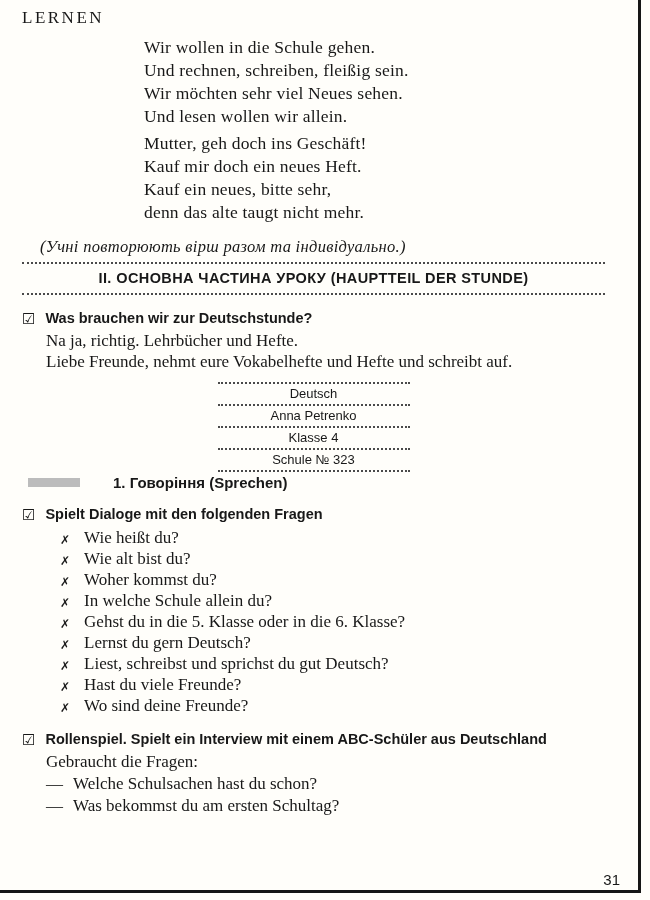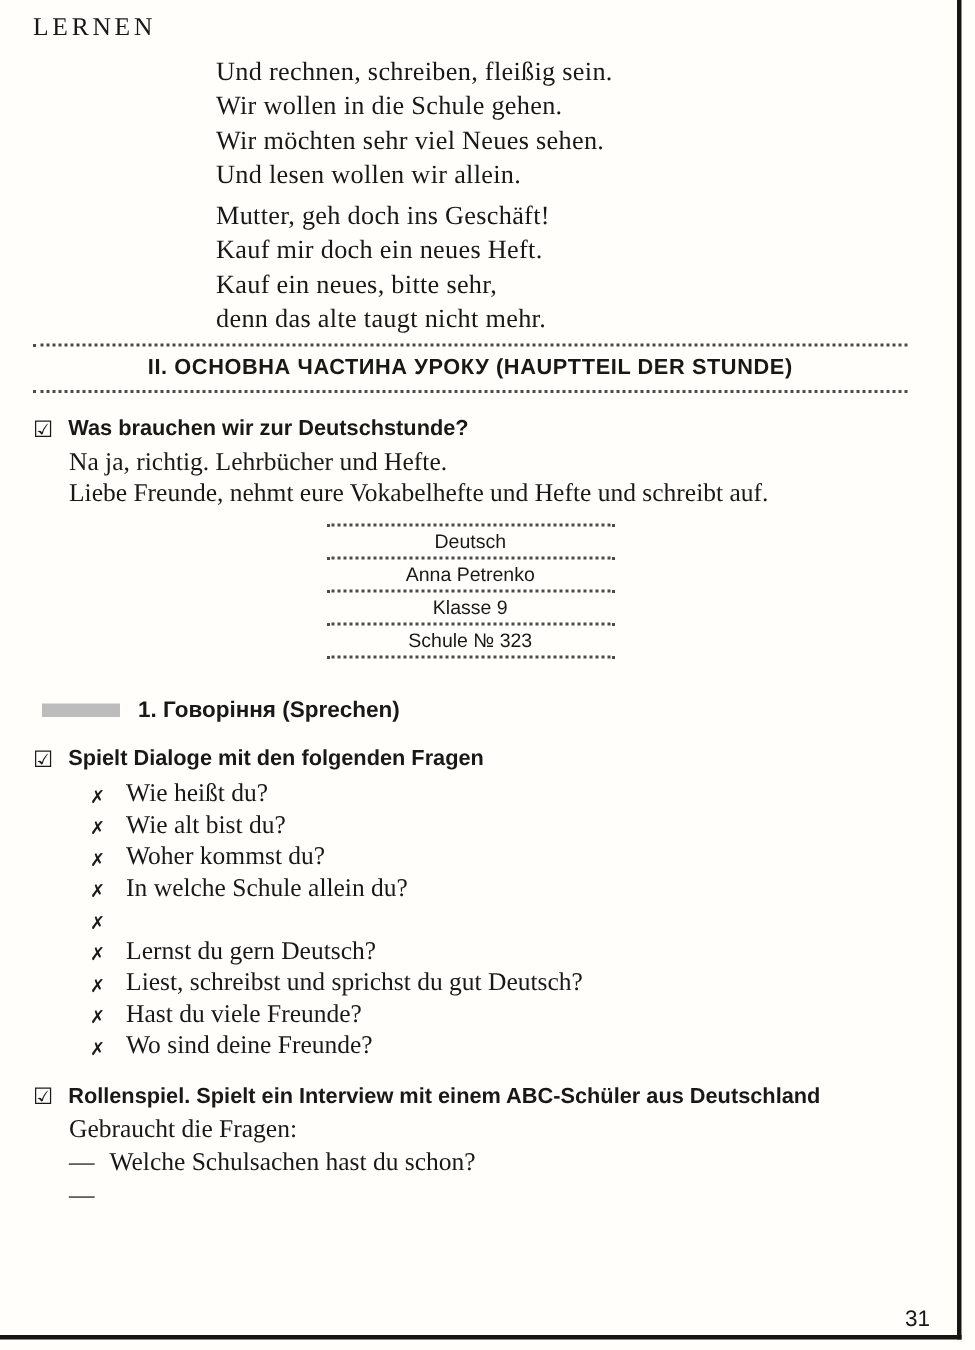--- a/index.html
+++ b/index.html
@@ -92,21 +92,22 @@
   .form-entry {
     border-bottom: 2px dotted #4a4a4a;
     text-align: center;
     font-family: "Liberation Sans", "DejaVu Sans", sans-serif;
     font-size: 13px;
     padding: 2px 0 3px 0;
   }
   .subsection {
     display: flex;
     align-items: center;
-    margin-top: 26px;
+    margin-top: 2px;
+    gap: 21px;
   }
   .gray-bar {
     width: 52px;
     height: 9px;
     background: #bcbcbc;
     margin-left: 6px;
     flex: 0 0 auto;
   }
   .sub-title {
     font-family: "Liberation Sans", "DejaVu Sans", sans-serif;
@@ -149,51 +150,52 @@
 
 <div class="sheet">
   <div class="page-frame"></div>
 
   <div class="content">
 
     <div class="page-title">LERNEN</div>
 
     <div class="poem">
       <div class="stanza">
+        <div>Wir wollen in die Schule gehen.</div>
         <div>Und rechnen, schreiben, fleißig sein.</div>
-        <div>Wir wollen in die Schule gehen.</div>
         <div>Wir möchten sehr viel Neues sehen.</div>
         <div>Und lesen wollen wir allein.</div>
       </div>
       <div class="stanza">
         <div>Mutter, geh doch ins Geschäft!</div>
         <div>Kauf mir doch ein neues Heft.</div>
         <div>Kauf ein neues, bitte sehr,</div>
         <div>denn das alte taugt nicht mehr.</div>
       </div>
     </div>
 
+    <div class="teacher-note">(Учні повторюють вірш разом та індивідуально.)</div>
 
     <div class="section-header">II.  ОСНОВНА ЧАСТИНА УРОКУ (HAUPTTEIL DER STUNDE)</div>
 
     <div class="task">
       <div class="task-head">
         <span class="cb">☑</span>
         <span>Was brauchen wir zur Deutschstunde?</span>
       </div>
       <div class="task-body">
         <div>Na ja, richtig. Lehrbücher und Hefte.</div>
         <div>Liebe Freunde, nehmt eure Vokabelhefte und Hefte und schreibt auf.</div>
       </div>
     </div>
 
     <div class="form-box">
       <div class="form-entry">Deutsch</div>
       <div class="form-entry">Anna Petrenko</div>
-      <div class="form-entry">Klasse 9</div>
+      <div class="form-entry">Klasse 4</div>
       <div class="form-entry">Schule № 323</div>
     </div>
 
     <div class="subsection">
       <span class="gray-bar"></span>
       <span class="sub-title">1. Говоріння (Sprechen)</span>
     </div>
 
     <div class="task">
       <div class="task-head">
@@ -212,20 +214,21 @@
         <div class="q-row">
           <span class="x-bullet">✗</span>
           <span>Woher kommst du?</span>
         </div>
         <div class="q-row">
           <span class="x-bullet">✗</span>
           <span>In welche Schule allein du?</span>
         </div>
         <div class="q-row">
           <span class="x-bullet">✗</span>
+          <span>Gehst du in die 5. Klasse oder in die 6. Klasse?</span>
         </div>
         <div class="q-row">
           <span class="x-bullet">✗</span>
           <span>Lernst du gern Deutsch?</span>
         </div>
         <div class="q-row">
           <span class="x-bullet">✗</span>
           <span>Liest, schreibst und sprichst du gut Deutsch?</span>
         </div>
         <div class="q-row">
@@ -247,20 +250,21 @@
       <div class="task-body">
         <div>Gebraucht die Fragen:</div>
       </div>
       <div class="dash-list">
         <div class="dash-row">
           <span class="dash">—</span>
           <span>Welche Schulsachen hast du schon?</span>
         </div>
         <div class="dash-row">
           <span class="dash">—</span>
+          <span>Was bekommst du am ersten Schultag?</span>
         </div>
       </div>
     </div>
 
   </div>
 
   <div class="page-number">31</div>
 </div>
 
 </body></html>

